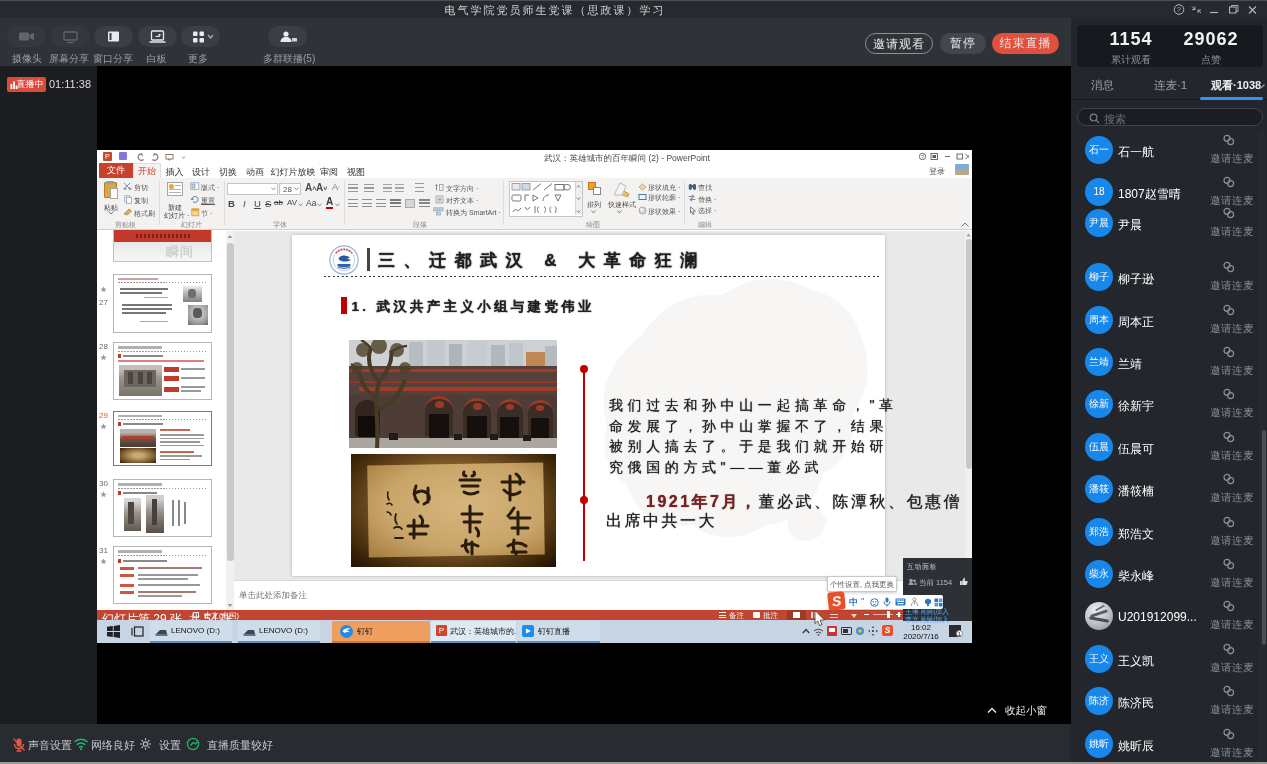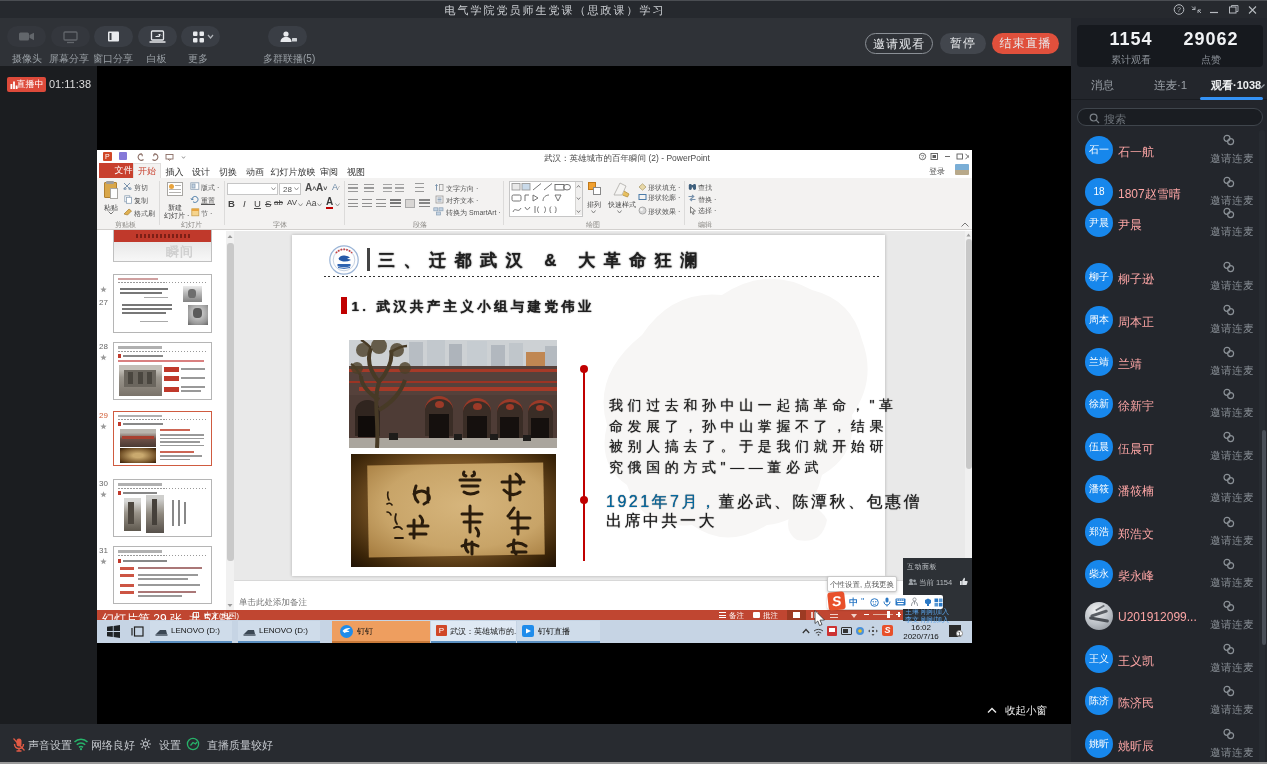--- a/index.html
+++ b/index.html
@@ -51,21 +51,21 @@
 #rightpanel{left:1071px;top:18px;width:196px;height:746px;background:#23262c;}
 #stats{position:absolute;left:6px;top:7px;width:186px;height:42px;background:#16191e;border-radius:4px;}
 .statnum{position:absolute;top:4px;text-align:center;font-size:18px;font-weight:bold;color:#f0f2f4;letter-spacing:1px;}
 .statlab{position:absolute;top:27.5px;text-align:center;font-size:10px;color:#8b9198;}
 .rtab{position:absolute;top:60px;font-size:11.5px;color:#9ba1a8;white-space:nowrap;}
 #tabline{position:absolute;left:0;top:81px;width:196px;height:1px;background:#191c21;}
 #tabul{position:absolute;left:129px;top:79px;width:63px;height:3px;background:#3492f5;border-radius:2px;}
 #search{position:absolute;left:6px;top:90px;width:186px;height:18px;background:#1a1d22;border:1px solid #3f454c;border-radius:9px;}
 .vrow{position:absolute;left:0;width:196px;height:42px;padding-left:20px;}
 .av{position:absolute;left:14px;top:0;width:28px;height:28px;border-radius:50%;background:#1787ec;color:#fff;font-size:10px;text-align:center;line-height:28px;letter-spacing:0;}
-.vname{position:absolute;left:47px;top:8px;font-size:12px;color:#fca5a5;white-space:nowrap;}
+.vname{position:absolute;left:47px;top:8px;font-size:12px;color:#ffffff;white-space:nowrap;}
 .vlink{position:absolute;left:150px;top:-4px;width:60px;font-size:9px;color:#868c93;text-align:center;}
 .vinv{position:absolute;left:116px;top:16px;width:90px;font-size:10.5px;color:#868c93;text-align:center;letter-spacing:0.5px;}
 #rscroll{position:absolute;left:190.5px;top:412px;width:4.5px;height:215px;background:#4a5058;border-radius:2px;}
 #bottomline{left:0;top:762px;width:1267px;height:2px;background:#9a9a9a;}
 </style>
 </head>
 <body>
 <div id="root">
   <div class="abs" id="stage"></div>
   <div class="abs" id="strip"></div>
@@ -174,21 +174,21 @@
           <text x="3.5" y="6.6" font-size="5.5" fill="#5c5c5c" stroke="none" text-anchor="middle">?</text>
           <rect x="12" y="1.5" width="6.5" height="6"></rect>
           <rect x="13.5" y="3" width="3.5" height="3" fill="#5c5c5c" stroke="none"></rect>
           <path d="M26 4.5 h5"></path>
           <rect x="38" y="2" width="5.5" height="5"></rect>
           <path d="M46.5 1.8 l5 5.4 m0-5.4 l-5 5.4"></path>
         </g>
       </svg>
   </div>
   <div class="abs" id="ppttabs">
-    <div class="abs" style="left:2px;top:0;width:49px;height:15px;background:#c8402e;color:#fff;font-size:9px;text-align:center;line-height:15px;">文件</div>
+    <div class="abs" style="left:2px;top:0;width:34px;height:15px;background:#c8402e;color:#fff;font-size:9px;text-align:center;line-height:15px;">文件</div>
     <div class="abs" style="left:36px;top:0;width:28px;height:15px;background:#f3f2f1;border:1px solid #e0dedd;border-bottom:none;color:#c8402e;font-size:9px;text-align:center;line-height:14px;">开始</div>
     <div class="tab" style="left:68.5px;">插入</div>
     <div class="tab" style="left:95px;">设计</div>
     <div class="tab" style="left:122px;">切换</div>
     <div class="tab" style="left:149px;">动画</div>
     <div class="tab" style="left:173.5px;">幻灯片放映</div>
     <div class="tab" style="left:223px;">审阅</div>
     <div class="tab" style="left:250px;">视图</div>
     <div class="tab" style="left:832px;color:#555;font-size:8px;">登录</div>
     <div class="abs" style="left:858px;top:1px;width:14px;height:11px;background:linear-gradient(180deg,#7aaed6 55%,#b8a98a 55%);border-radius:1px;"></div>
@@ -519,21 +519,21 @@
   <div class="abs" id="canvasscroll">
     <svg class="abs" style="left:1px;top:2px;" width="5" height="4" viewBox="0 0 5 4">
         <path d="M0.5 3.5 L2.5 0.5 L4.5 3.5 Z" fill="#9a9a9a"></path>
       </svg>
     <div class="abs" style="left:0.5px;top:8px;width:6px;height:230px;background:#c8c8c8;border-radius:3px;"></div>
     <svg class="abs" style="left:1px;top:343px;" width="5" height="4" viewBox="0 0 5 4">
         <path d="M0.5 0.5 L2.5 3.5 L4.5 0.5 Z" fill="#9a9a9a"></path>
       </svg>
   </div>
   <div class="abs" id="notes">
-      <span style="position:absolute;left:5px;top:16px;font-size:8.5px;color:#777;">单击此处添加备注</span>
+      <span style="position:absolute;left:5px;top:9px;font-size:8.5px;color:#777;">单击此处添加备注</span>
     </div>
   <div class="abs" id="slide">
 
     <svg class="abs" style="left:290px;top:20px;" width="300" height="320" viewBox="0 0 300 320">
         <path d="M60 80 q30-45 80-40 q45-30 90-5 q40 10 50 50 q15 40-10 75 q5 40-30 60 q-10 45-55 50 q-40 25-75 0 q-50 5-65-40 q-30-20-20-60 q-15-50 35-90 Z" fill="#f7f6f5"></path>
         <path d="M210 255 q25-10 35 10 q-5 25-30 20 q-15-10-5-30Z" fill="#f7f6f5"></path>
       </svg>
 
     <svg class="abs" style="left:37px;top:10px;" width="30" height="30" viewBox="0 0 30 30">
       <circle cx="15" cy="15" r="14.2" fill="#fdfdfe" stroke="#9ab4d6" stroke-width="1.2"></circle>
@@ -641,21 +641,21 @@
               <path d="M20 28 q-1 5 1 8 M19 40 q3-2 5 1 M19 48 q3 0 4 3"></path>
             </g>
       </g>
         </svg>
     </div>
 
     <div class="abs" style="left:291px;top:132px;width:1.5px;height:194px;background:#c00000;"></div>
     <div class="abs" style="left:287.5px;top:129.5px;width:8px;height:8px;border-radius:50%;background:#c00000;"></div>
     <div class="abs" style="left:287.5px;top:260.5px;width:8px;height:8px;border-radius:50%;background:#c00000;"></div>
     <div class="abs" style="left:317px;top:160px;font-size:14px;line-height:20.7px;color:#1f1f1f;letter-spacing:4.6px;text-shadow:0 0 1px #333;white-space:nowrap;">我们过去和孙中山一起搞革命，"革<br>命发展了，孙中山掌握不了，结果<br>被别人搞去了。于是我们就开始研<br>究俄国的方式"——董必武</div>
-    <div class="abs" style="left:314px;top:257px;font-size:16px;line-height:19px;color:#1f1f1f;letter-spacing:2.5px;text-shadow:0 0 1px #333;white-space:nowrap;"><span style="color:#0369a1;font-weight:normal;">1921年7月，</span>董必武、陈潭秋、包惠僧<br>出席中共一大</div>
+    <div class="abs" style="left:314px;top:257px;font-size:16px;line-height:19px;color:#1f1f1f;letter-spacing:2.5px;text-shadow:0 0 1px #333;white-space:nowrap;"><span style="color:#7f1d1d;font-weight:bold;margin-left:40px;">1921年7月，</span>董必武、陈潭秋、包惠僧<br>出席中共一大</div>
   </div>
   <div class="abs" id="pptstatus">
     <div class="abs" style="left:5px;top:1px;font-size:12px;color:#fff;white-space:nowrap;">幻灯片第 29 张, 共 54 张</div>
     <div class="abs" style="left:96px;top:1.5px;width:6px;height:6px;border:1px solid #eee;"></div>
     <div class="abs" style="left:107px;top:1px;font-size:7.5px;color:#fff;white-space:nowrap;">中文(中国)</div>
     <div class="abs" style="left:622px;top:1.5px;width:7px;height:6px;background:repeating-linear-gradient(180deg,#fff 0 1px,transparent 1px 2.5px);"></div>
     <div class="abs" style="left:632px;top:1px;font-size:7.5px;color:#fff;">备注</div>
     <div class="abs" style="left:656px;top:1.5px;width:7px;height:6px;background:#fff;border-radius:1px;"></div>
     <div class="abs" style="left:666px;top:1px;font-size:7.5px;color:#fff;">批注</div>
     <div class="abs" style="left:690px;top:0;width:19px;height:10px;background:#9c3a23;"></div>

